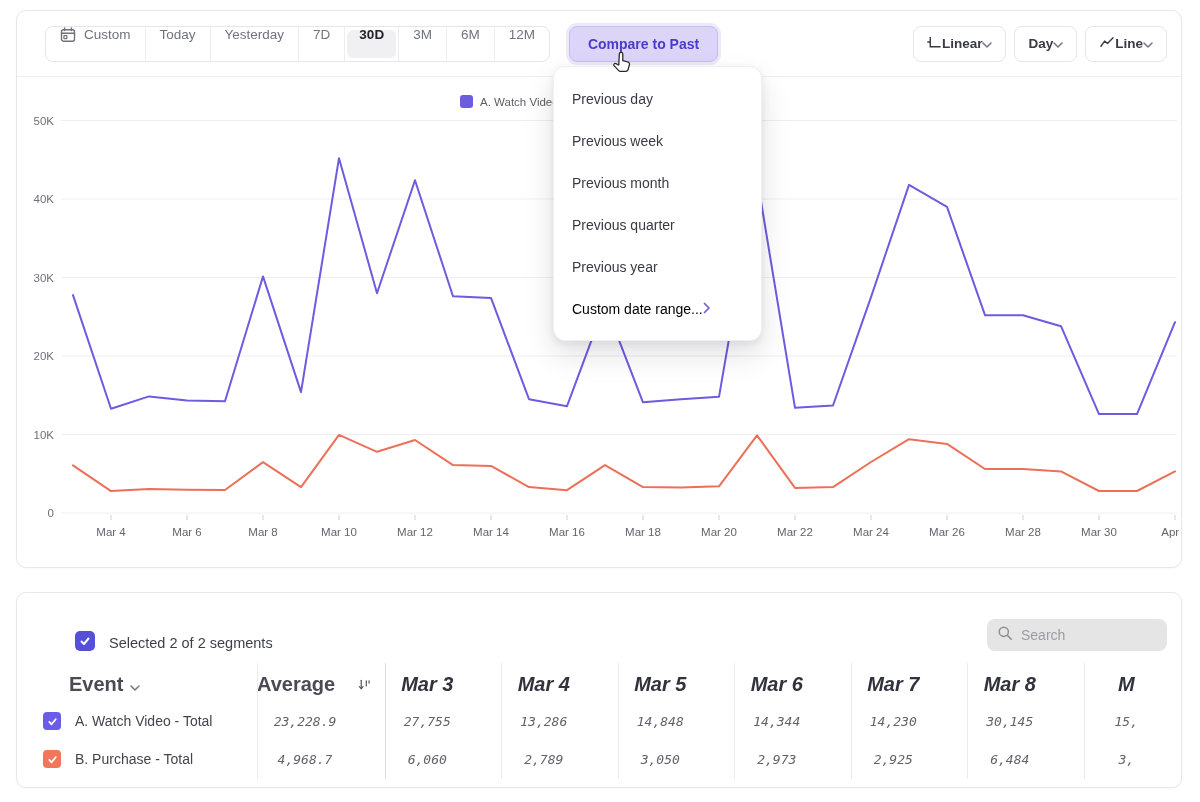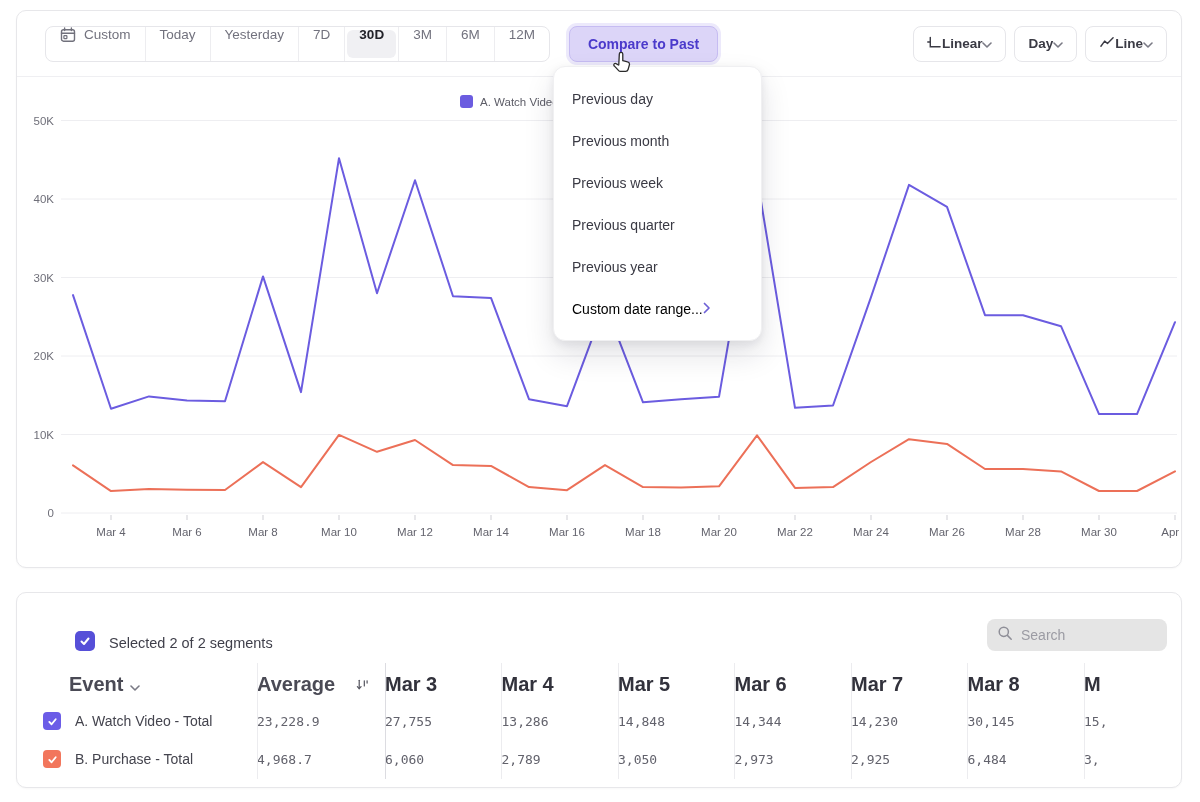--- a/index.html
+++ b/index.html
@@ -51,22 +51,22 @@
   .search-box { margin-left:auto; width:180px; height:32px; background:#e5e5e5; border-radius:8px; display:flex; align-items:center; padding:0 10px; gap:8px; }
   .search-box input { border:none; outline:none; background:transparent; font-size:14px; color:#3c3c46; width:130px; font-family:inherit; }
   .search-box input::placeholder { color:#9b9ba3; }
 
   .trow { display:grid; grid-template-columns:240px 128px repeat(7, 116.5px); align-items:center; }
   #table-head { position:absolute; left:0; top:73px; width:1200px; height:36px; }
   #table-rows { position:absolute; left:0; top:109px; width:1200px; }
   #table-rows .trow { height:38px; }
   .th { font-size:20px; font-weight:bold; color:#32323c; }
   .th.left { color:#4a4a55; display:flex; align-items:center; gap:7px; padding-left:52px; }
-  .th.num, .td.num { text-align:left; padding-right:32px; }
-  .th.avg { display:flex; align-items:center; justify-content:flex-start; gap:20px; padding-right:14px; color:#4a4a55; }
+  .th.num, .td.num { text-align:center; padding-right:32px;font-style:italic; }
+  .th.avg { display:flex; align-items:center; justify-content:space-between; gap:20px; padding-right:14px; color:#4a4a55; }
   .td.num { font-family:"DejaVu Sans Mono", monospace; font-size:13px; color:#62626c; }
   .td.name { display:flex; align-items:center; gap:14px; padding-left:26px; font-size:14px; color:#44444e; }
 
   .vsep { position:absolute; top:70px; bottom:8px; width:1px; background:#ececef; }
   .vsep.strong { background:#dcdce1; }
 </style>
 </head>
 <body>
 
 <div id="chart-card" class="card">
@@ -200,22 +200,22 @@
       <line x1="1158" y1="409" x2="1158" y2="414" stroke="#cfcfd5" stroke-width="1"></line>
       <text x="1158" y="430" text-anchor="middle" fill="#63636d" font-size="11.5" font-family="Liberation Sans, sans-serif">Apr 1</text>
       <polyline points="56.0,189.1 94.0,302.7 132.0,290.4 170.0,294.4 208.0,295.3 246.0,170.4 284.0,286.1 322.0,52.2 360.0,187.2 398.0,74.2 436.0,190.3 474.0,191.9 512.0,293.2 550.0,300.2 588.0,198.2 626.0,296.3 664.0,293.2 702.0,290.8 740.0,71.0 778.0,301.8 816.0,299.5 854.0,191.1 892.0,78.9 930.0,100.9 968.0,209.2 1006.0,209.2 1044.0,220.2 1082.0,308.1 1120.0,308.1 1158.0,216.2" fill="none" stroke="#6b5ce0" stroke-width="2" stroke-linejoin="round" stroke-linecap="round"></polyline>
       <polyline points="56.0,359.4 94.0,385.1 132.0,383.1 170.0,383.7 208.0,384.0 246.0,356.1 284.0,381.1 322.0,328.9 360.0,345.8 398.0,334.0 436.0,359.1 474.0,359.9 512.0,381.1 550.0,384.2 588.0,359.1 626.0,381.1 664.0,381.5 702.0,380.3 740.0,329.3 778.0,381.9 816.0,381.1 854.0,356.0 892.0,333.2 930.0,337.9 968.0,363.0 1006.0,363.0 1044.0,365.4 1082.0,385.0 1120.0,385.0 1158.0,365.4" fill="none" stroke="#ec7058" stroke-width="2" stroke-linejoin="round" stroke-linecap="round"></polyline>
     </svg>
 </div>
 
 <div class="menu">
   <div id="menu-items">
       <div class="menu-item">Previous day</div>
+      <div class="menu-item">Previous week</div>
       <div class="menu-item">Previous month</div>
-      <div class="menu-item">Previous week</div>
       <div class="menu-item">Previous quarter</div>
       <div class="menu-item">Previous year</div>
     </div>
   <div class="menu-item custom">
     <span>Custom date range...</span>
     <span>
       <svg width="8" height="12" viewBox="0 0 8 12" fill="none" stroke="#6e61d6" stroke-width="1.7" stroke-linecap="round" stroke-linejoin="round">
           <polyline points="1.5,1.5 6,6 1.5,10.5"></polyline>
         </svg>
     </span>

